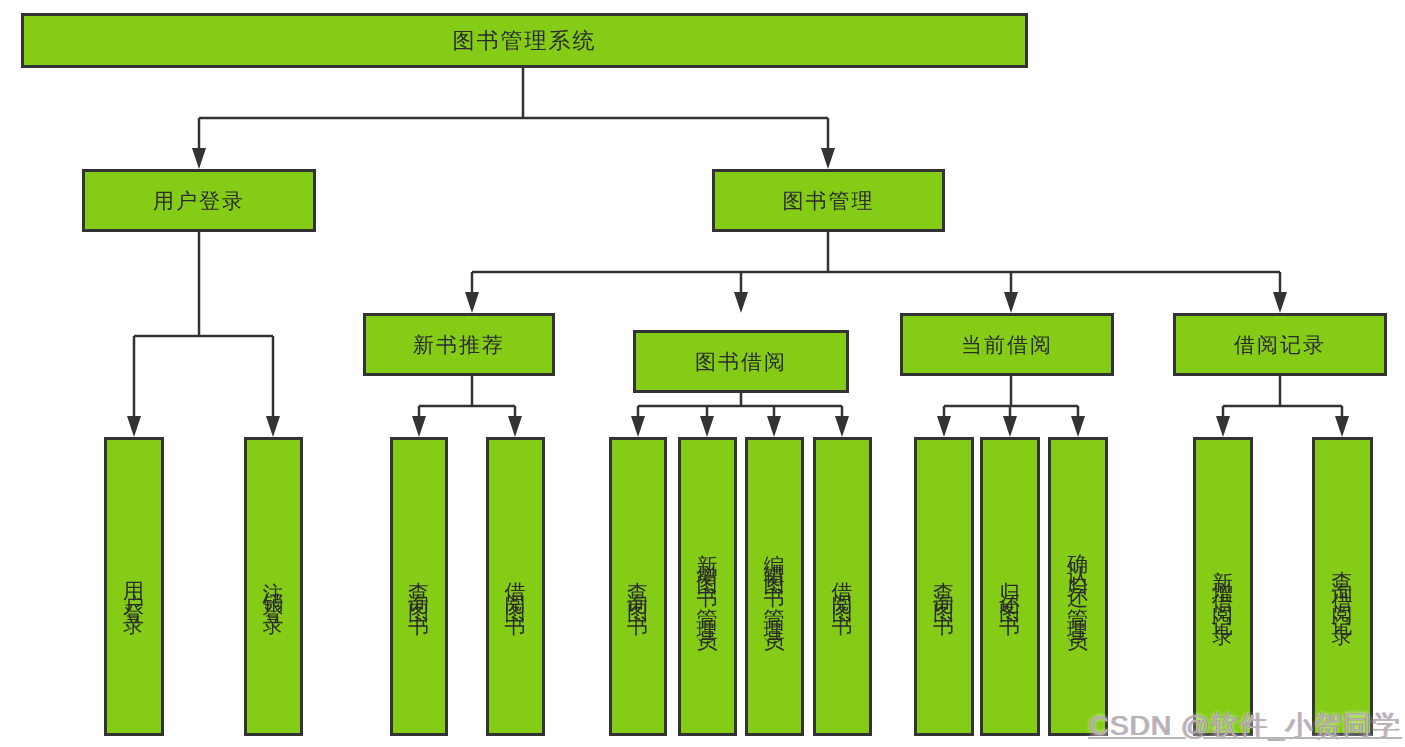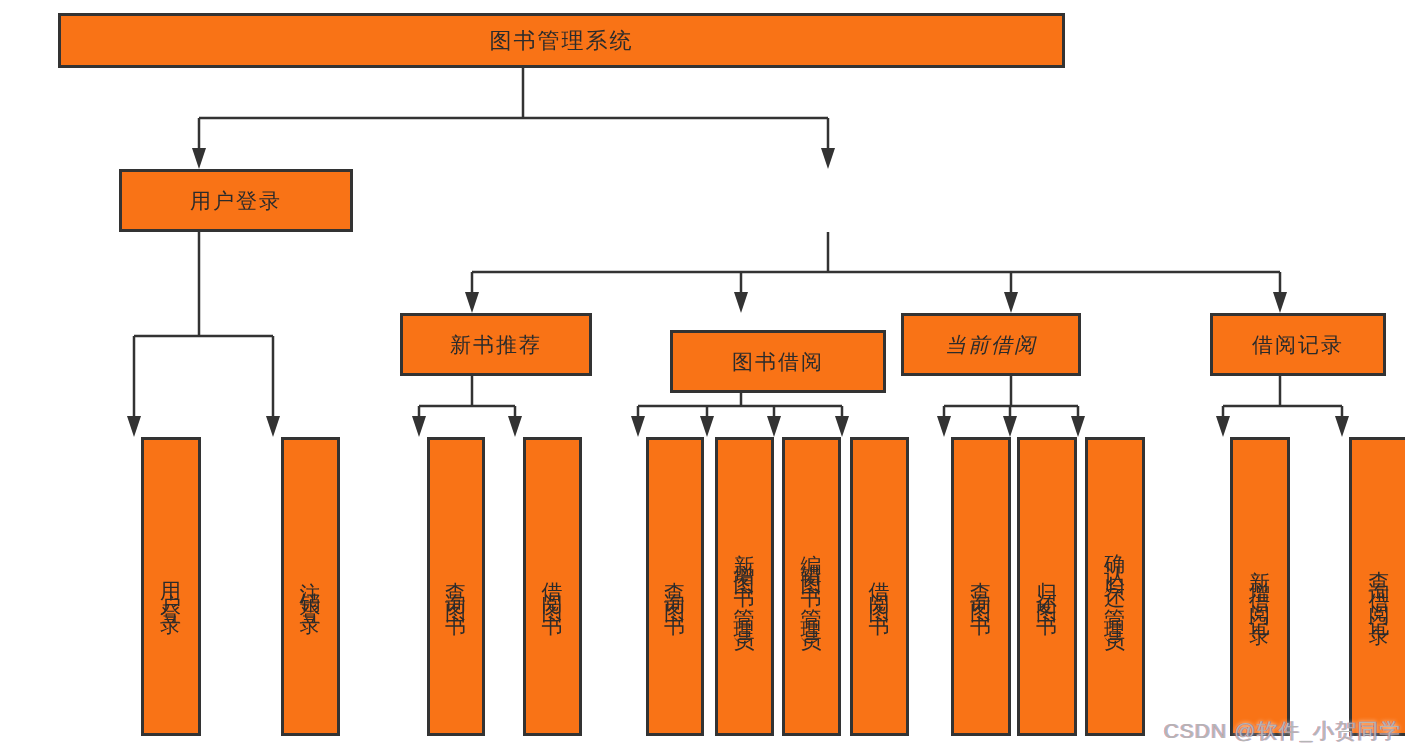--- a/index.html
+++ b/index.html
@@ -8,46 +8,46 @@
     width:1405px; height:747px;
     background:#ffffff;
     font-family:"Liberation Sans","DejaVu Sans",sans-serif;
     overflow:hidden;
   }
   #connectors { position:absolute; left:0; top:0; z-index:1; }
   .node {
     position:absolute;
     box-sizing:border-box;
     border:3px solid #333333;
-    background:#f97316;
+    background:#84cc16;
     display:flex;
     align-items:center;
     justify-content:center;
     color:#2b2b2b;
     font-size:21px;
     letter-spacing:2px;
     z-index:2;
     text-align:center;
-    margin-left:37px;
   }
   .node.root { font-size:22px; }
   .node.vert {
     writing-mode:vertical-rl;
     letter-spacing:11px;
     line-height:1;
   }
   #watermark {
     position:absolute;
     right:4px; bottom:2px;
     z-index:3;
-    font-size:21px;
+    font-size:28px;
     color:#b5b5b5;
     letter-spacing:1px;
     text-shadow:-1px 0 0 rgba(225,70,60,0.45), 1px 0 0 rgba(60,100,230,0.40), 0 0 4px #ffffff;
     white-space:nowrap;
+    text-decoration:underline;
   }
 </style>
 </head>
 <body>
 
 <div id="canvas">
 
   <svg id="connectors" width="1405" height="747" viewBox="0 0 1405 747">
     <g stroke="#333333" stroke-width="2.5" fill="none">
 
@@ -113,25 +113,26 @@
       <polygon points="1003,416 1017,416 1010,437"></polygon>
       <polygon points="1071,416 1085,416 1078,437"></polygon>
       <polygon points="1216,416 1230,416 1223,437"></polygon>
       <polygon points="1335,416 1349,416 1342,437"></polygon>
     </g>
   </svg>
 
   <div class="node root" style="left:21px; top:13px; width:1007px; height:55px;">图书管理系统</div>
 
   <div class="node" style="left:82px; top:169px; width:234px; height:63px;">用户登录</div>
+  <div class="node" style="left:712px; top:169px; width:233px; height:63px;">图书管理</div>
 
   <div class="node" style="left:363px; top:313px; width:192px; height:63px;">新书推荐</div>
   <div class="node" style="left:633px; top:330px; width:216px; height:63px;">图书借阅</div>
-  <div class="node" style="left:864px; top:313px; width:180px; height:63px;font-style:italic;">当前借阅</div>
-  <div class="node" style="left:1173px; top:313px; width:176px; height:63px;">借阅记录</div>
+  <div class="node" style="left:900px; top:313px; width:214px; height:63px;">当前借阅</div>
+  <div class="node" style="left:1173px; top:313px; width:214px; height:63px;">借阅记录</div>
 
   <div class="node vert" style="left:104px; top:437px; width:60px; height:299px;">用户登录</div>
   <div class="node vert" style="left:244px; top:437px; width:59px; height:299px;">注销登录</div>
 
   <div class="node vert" style="left:390px; top:437px; width:58px; height:299px;">查询图书</div>
   <div class="node vert" style="left:486px; top:437px; width:59px; height:299px;">借阅图书</div>
 
   <div class="node vert" style="left:609px; top:437px; width:58px; height:299px;">查询图书</div>
   <div class="node vert" style="left:678px; top:437px; width:59px; height:299px;">新增图书（管理员）</div>
   <div class="node vert" style="left:745px; top:437px; width:59px; height:299px;">编辑图书（管理员）</div>

